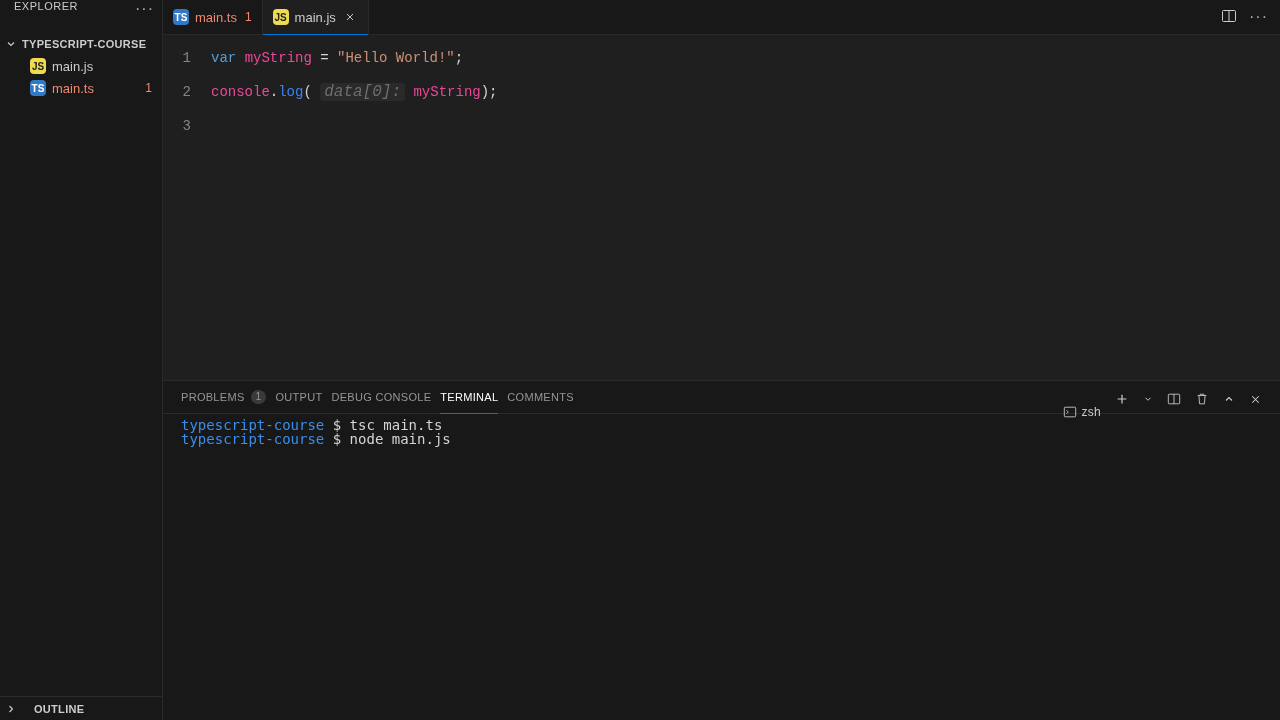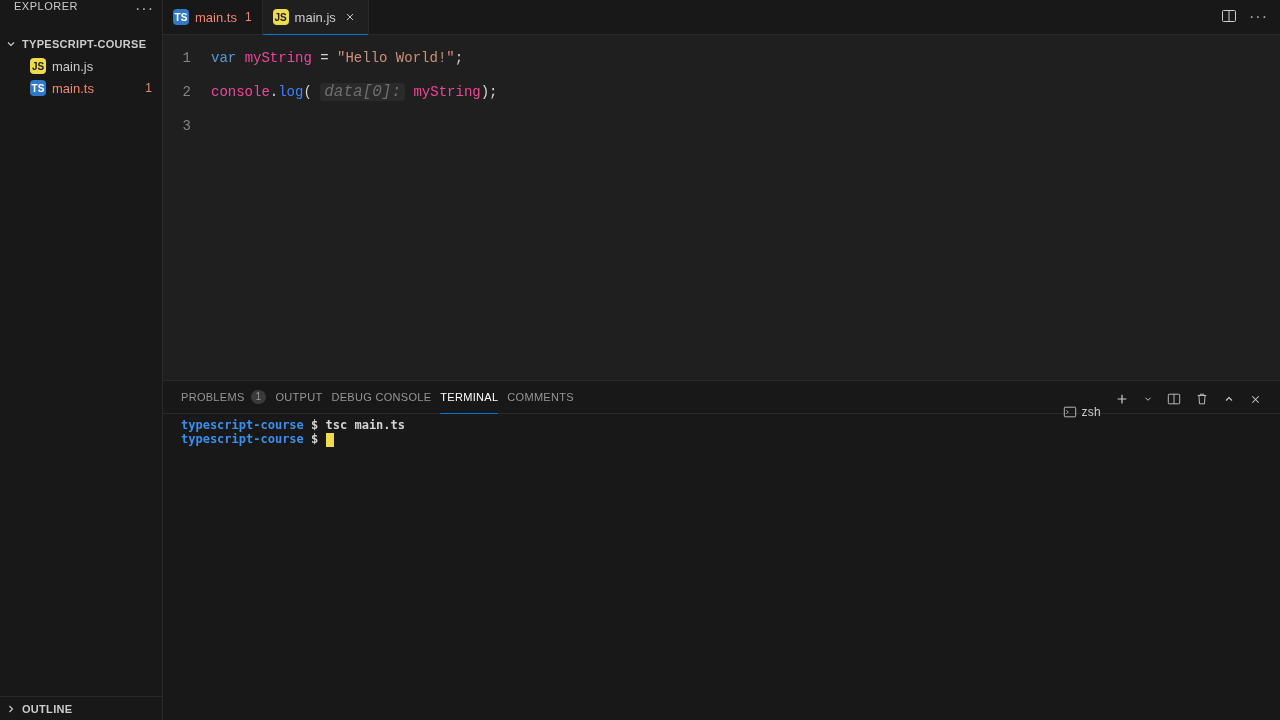--- a/index.html
+++ b/index.html
@@ -34,21 +34,21 @@
     display: flex; align-items: center; gap: 6px;
     height: 22px; padding-left: 30px; padding-right: 10px;
     cursor: pointer; font-size: 13px;
   }
   .file-row.error .file-name { color: #f48771; }
   .badge-err { margin-left: auto; color: #f48771; font-size: 12px; }
   .file-icon { width: 16px; height: 16px; display:flex; align-items:center; justify-content:center; font-size:10px; font-weight:700; border-radius:4px; }
   .js-icon { background: #f0db4f; color: #222; }
   .ts-icon { background: #3178c6; color: #fff; }
   .outline-bar {
-    margin-top: auto; height: 24px; display:flex; align-items:center; gap:4px;
+    margin-top: auto; height: 24px; display:flex; align-items:center; gap:16px;
     padding: 0 4px; font-size: 11px; font-weight:700; letter-spacing:0.3px;
     border-top: 1px solid #2a2a2a; cursor: pointer;
   }
   
   .main { flex: 1; display: flex; flex-direction: column; }
   
   .tabbar {
     height: 35px; display: flex; align-items:stretch;
     background: #181818; border-bottom: 1px solid #2a2a2a;
   }
@@ -95,21 +95,21 @@
   }
   .ptab { color:#969696; cursor:pointer; display:flex; align-items:center; gap:6px; height:100%; position:relative; }
   .ptab.active { color:#ffffff; }
   .ptab.active::after { content:""; position:absolute; left:0; right:0; bottom:-1px; height:1px; background:#0078d4; }
   .ptab .count { background:#3a3a3a; border-radius:8px; font-size:10px; padding:0 5px; line-height:14px; }
   .panel-actions { margin-left:auto; display:flex; align-items:center; gap:14px; color:#cccccc; }
   .panel-actions .shell { display:flex; align-items:center; gap:4px; font-size:12px;margin-top:24px; }
   .panel-actions svg, .panel-actions .icon-btn { cursor:pointer; }
   .terminal {
     flex:1; padding: 4px 18px; font-family: Menlo, Monaco, monospace;
-    font-size: 12px; line-height: 14px; color:#d4d4d4;font-weight:bold;
+    font-size: 14px; line-height: 14px; color:#d4d4d4;
   }
   .term-cwd { color:#3b8eea; }
   .term-prompt { color:#d4d4d4; }
   .term-cursor { display:inline-block; width:8px; height:14px; background:#f0db4f; vertical-align:middle; }
 </style>
 </head>
 <body>
 
 <div class="sidebar">
   <div class="sidebar-header">
@@ -245,16 +245,16 @@
         <span class="icon-btn">
           <svg width="13" height="13" viewBox="0 0 16 16">
               <path d="M4 4l8 8M12 4l-8 8" stroke="#cccccc" stroke-width="1.3"></path>
             </svg>
         </span>
       </div>
     </div>
 
     <div class="terminal">
       <div><span class="term-cwd">typescript-course</span> <span class="term-prompt">$</span> <span>tsc main.ts</span></div>
-      <div><span class="term-cwd">typescript-course</span> <span class="term-prompt">$</span> <span class="term-cursor"></span></div>
+      <div><span class="term-cwd">typescript-course</span> <span class="term-prompt">$</span> <span>node main.js</span></div>
     </div>
   </div>
 </div>
 
 </body></html>

